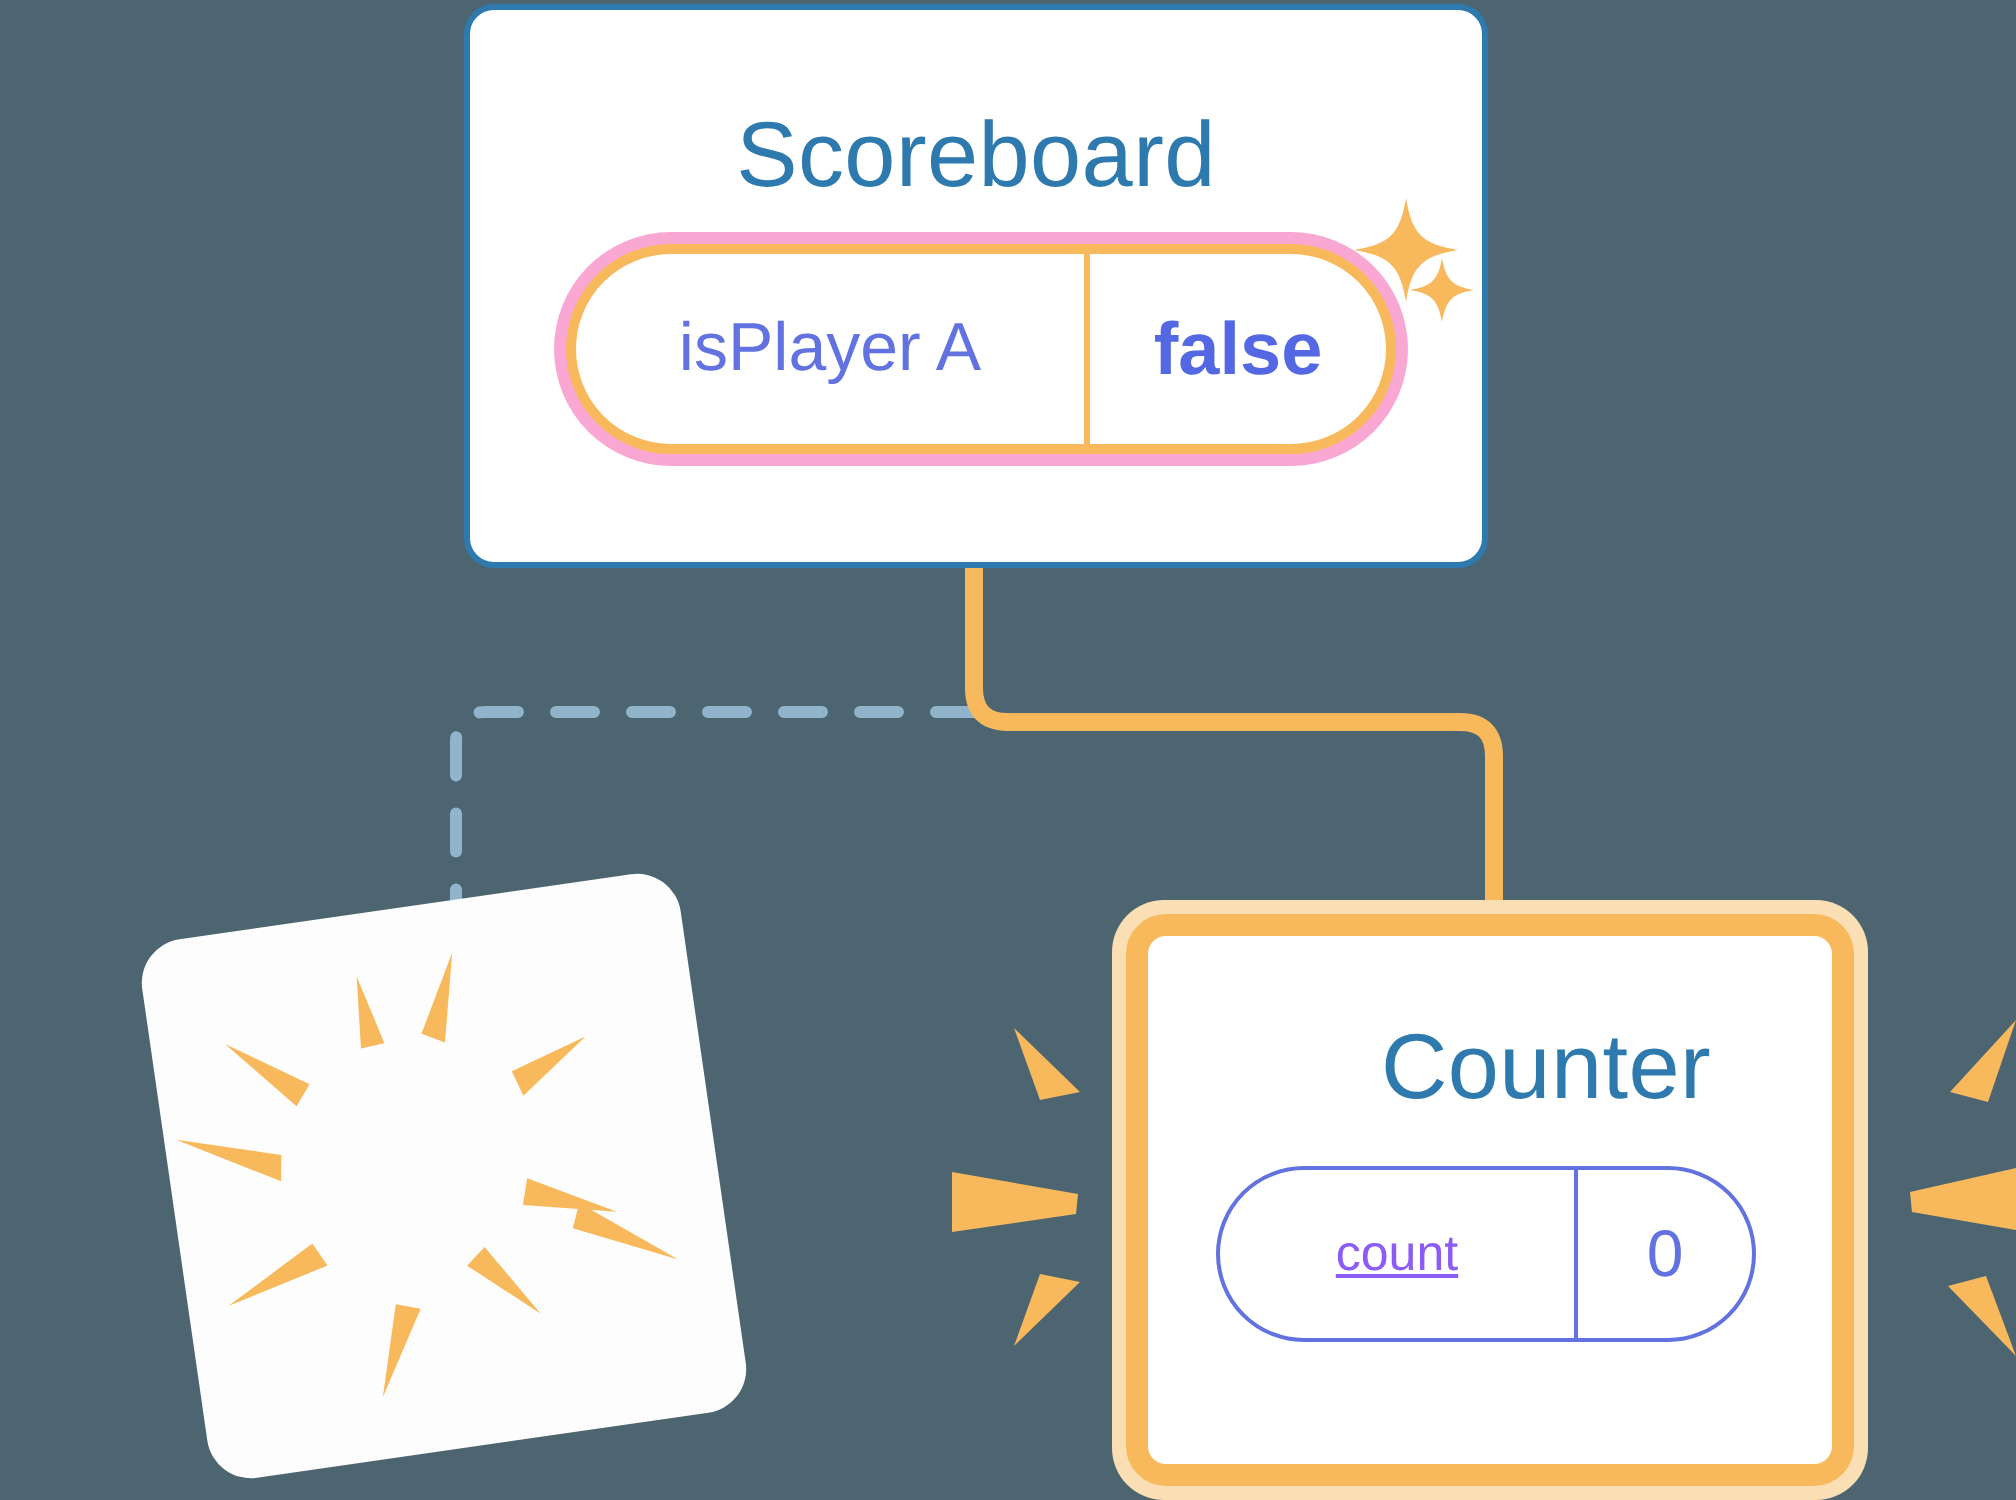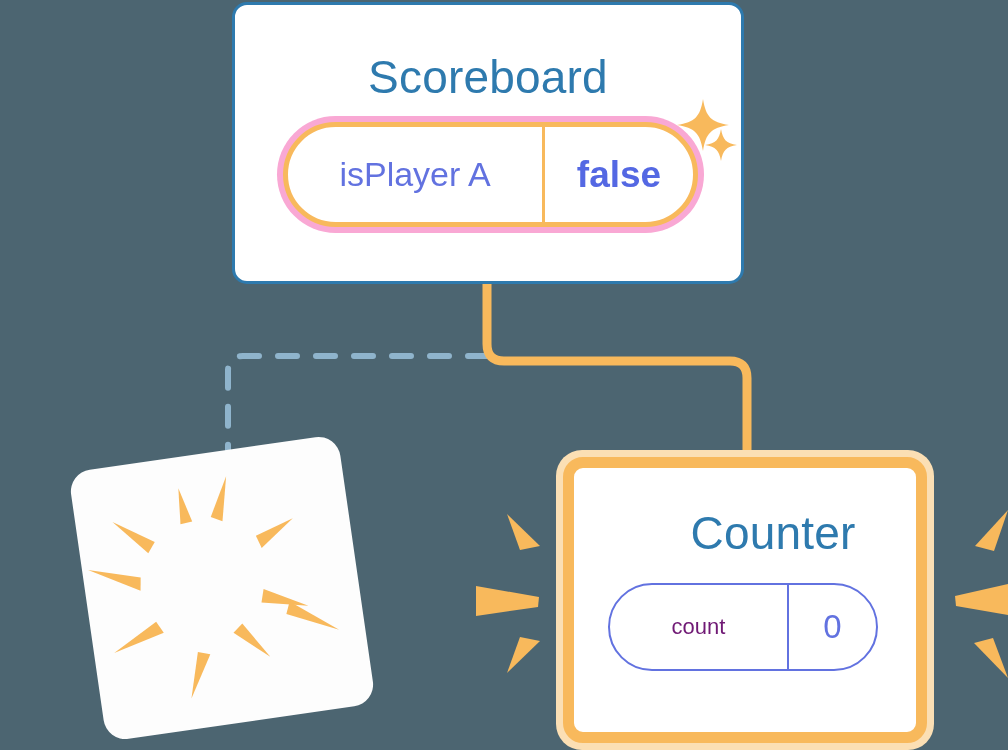--- a/index.html
+++ b/index.html
@@ -137,23 +137,24 @@
     background: #ffffff;
     box-sizing: border-box;
     display: flex;
     align-items: stretch;
   }
   #counter-pill .pill-key {
     flex: 0 0 177px;
     display: flex;
     align-items: center;
     justify-content: center;
-    color: #701a75;
-    font-size: 22px;
+    color: #8b5cf6;
+    font-size: 25px;
     border-right: 2px solid #6272e0;
+    text-decoration: underline;
   }
   #counter-pill .pill-val {
     flex: 1 1 auto;
     display: flex;
     align-items: center;
     justify-content: center;
     color: #6272e0;
     font-size: 33px;
   }
 

